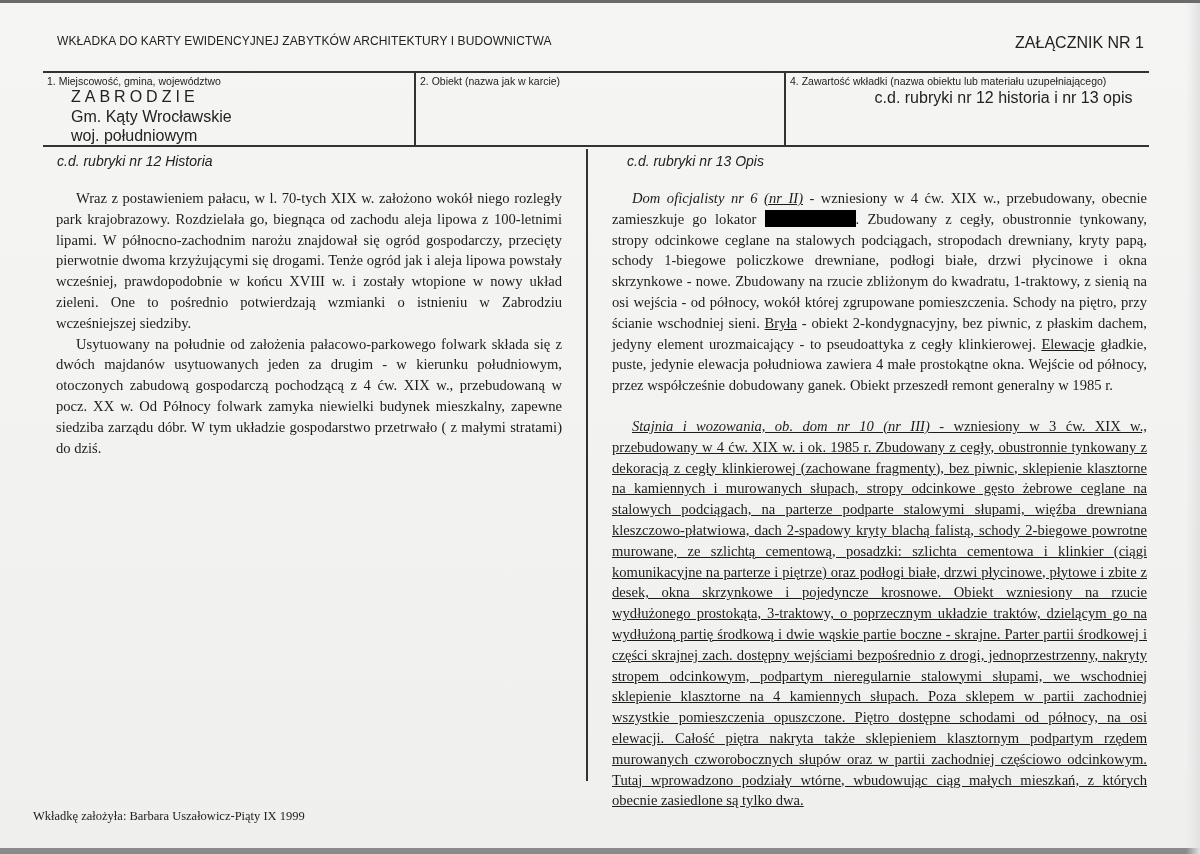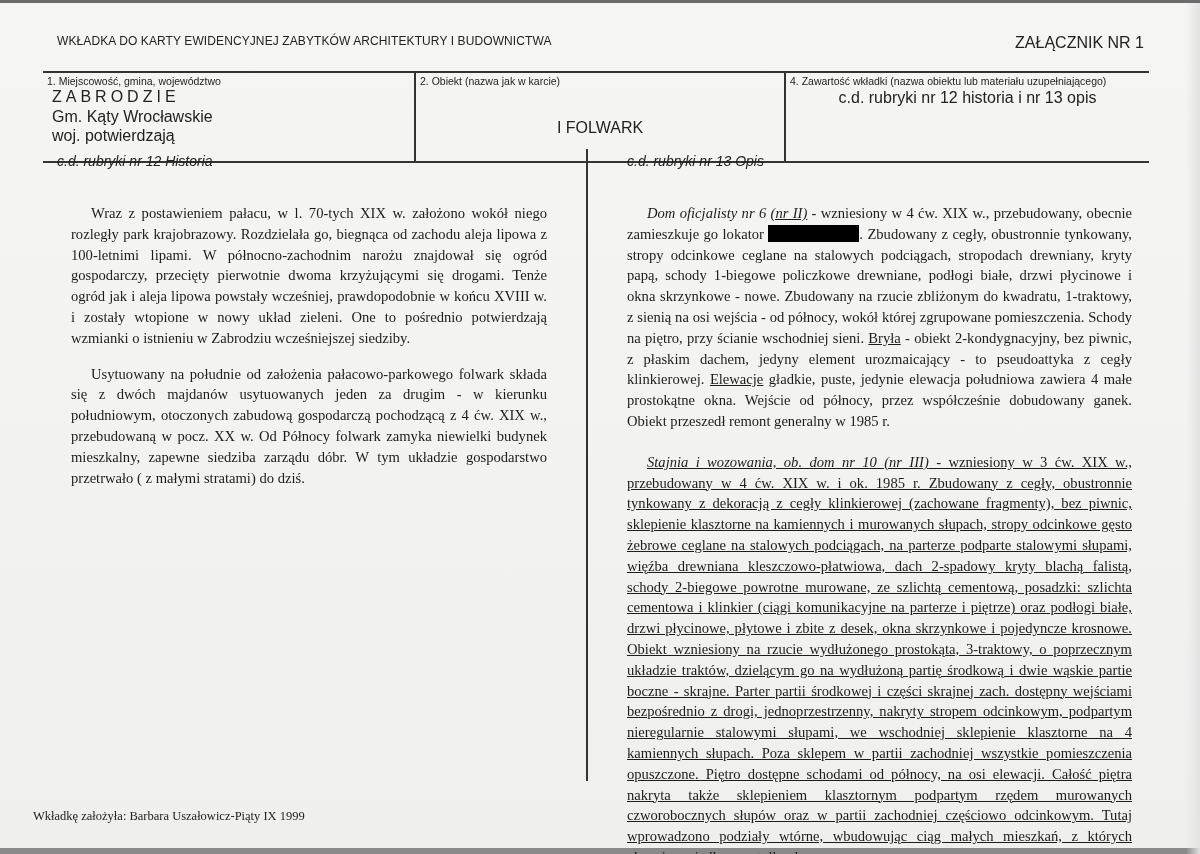--- a/index.html
+++ b/index.html
@@ -29,58 +29,58 @@
   .doc-title {
     position: absolute; left: 57px; top: 31px;
     font-size: 12px; letter-spacing: 0.1px; color: #222;
   }
   .annex {
     position: absolute; right: 56px; top: 31px;
     font-size: 16px; color: #222;
   }
 
   .header-table {
-    position: absolute; left: 43px; top: 68px; width: 1106px; height: 92px;
+    position: absolute; left: 43px; top: 68px; width: 1106px; height: 76px;
     border-top: 2px solid #333; border-bottom: 2px solid #333;
     display: flex; box-sizing: border-box;
   }
   .cell { position: relative; box-sizing: border-box; }
   .cell1 { width: 373px; border-right: 2px solid #333; }
   .cell2 { width: 370px; border-right: 2px solid #333; }
   .cell3 { flex: 1; }
   .cell-label {
     position: absolute; left: 4px; top: 2px; font-size: 10.5px; color: #222;
     white-space: nowrap;
   }
-  .loc-line { position: absolute; left: 9px; font-size: 16px; color: #222; white-space: nowrap; }
+  .loc-line { position: absolute; left: 28px; font-size: 16px; color: #222; white-space: nowrap; }
   .loc-1 { top: 15px; letter-spacing: 4px; }
   .loc-2 { top: 35px; }
   .loc-3 { top: 54px; }
   .obj-line { position: absolute; left: 0; width: 100%; text-align: center; font-size: 16px; color: #222; }
   .obj-1 { top: 16px; }
   .obj-2 { top: 46px; }
-  .cont-line { position: absolute; left: 0; width: 100%; text-align: center; font-size: 16px; color: #222; top: 16px; }
+  .cont-line { position: absolute; left: 0; width: 100%; text-align: center; font-size: 16px; color: #222; top: 16px; padding-left: 36px; }
 
   .section-head {
     position: absolute; top: 150px; font-size: 14px; font-style: italic; color: #222;
   }
   .sh-left { left: 57px; }
   .sh-right { left: 627px; }
 
   .divider {
     position: absolute; left: 586px; top: 146px; width: 2px; height: 632px; background: #333;
   }
 
   .col {
     position: absolute; font-size: 14.6px; line-height: 20.8px; color: #1c1c1c;
     text-align: justify;
   }
   .col-left { left: 56px; top: 185px; width: 506px; }
   .col-right { left: 612px; top: 185px; width: 535px; }
-  .col p { margin: 15px; text-indent: 20px; }
+  .col p { margin: 0; text-indent: 20px; }
   .col p + p { margin-top: 0; }
   .col-right p.second { margin-top: 20px; text-decoration: underline; }
   .it { font-style: italic; }
   .ul { text-decoration: underline; }
   .redacted {
     display: inline-block; width: 91px; height: 17px; background: #000;
     vertical-align: -3px;
   }
 
   .footer {
@@ -93,25 +93,24 @@
 <div class="page">
 
   <div class="doc-title sans">WKŁADKA DO KARTY EWIDENCYJNEJ ZABYTKÓW ARCHITEKTURY I BUDOWNICTWA</div>
   <div class="annex sans">ZAŁĄCZNIK NR 1</div>
 
   <div class="header-table sans">
     <div class="cell cell1">
       <div class="cell-label">1. Miejscowość, gmina, województwo</div>
       <div class="loc-line loc-1">ZABRODZIE</div>
       <div class="loc-line loc-2">Gm. Kąty Wrocławskie</div>
-      <div class="loc-line loc-3">woj. potwierdzają</div>
+      <div class="loc-line loc-3">woj. południowym</div>
     </div>
     <div class="cell cell2">
       <div class="cell-label">2. Obiekt (nazwa jak w karcie)</div>
-      <div class="obj-line obj-2">I FOLWARK</div>
     </div>
     <div class="cell cell3">
       <div class="cell-label">4. Zawartość wkładki (nazwa obiektu lub materiału uzupełniającego)</div>
       <div class="cont-line">c.d. rubryki nr 12 historia i nr 13 opis</div>
     </div>
   </div>
 
   <div class="section-head sh-left sans">c.d. rubryki nr 12 Historia</div>
   <div class="section-head sh-right sans">c.d. rubryki nr 13 Opis</div>
 

